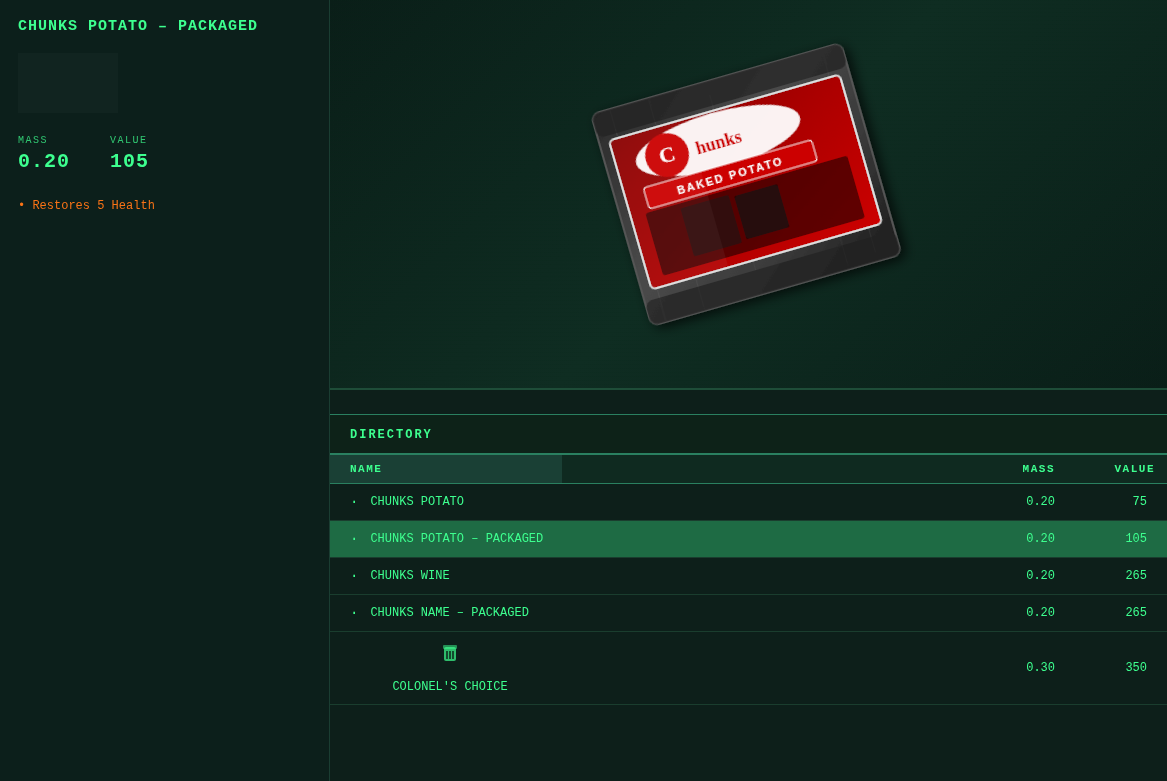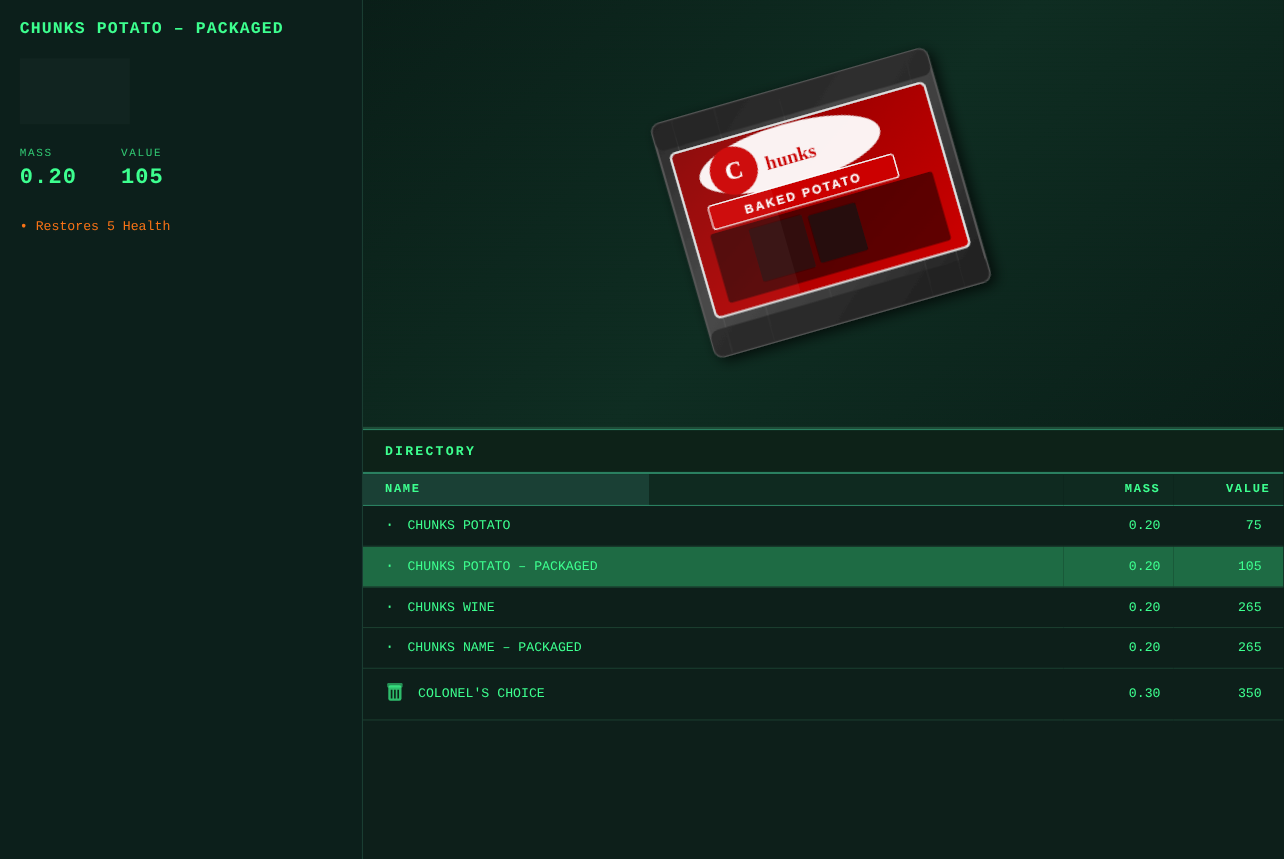--- a/index.html
+++ b/index.html
@@ -122,20 +122,21 @@
       padding: 0;
       overflow: hidden;
       background-color: #0d1f1a;
     }
 
     .directory-header {
       background-color: #0d2218;
       padding: 10px 20px;
       border-bottom: 2px solid #2a8060;
       border-top: 1px solid #2a8060;
+      margin-top: 24px;
     }
 
     .directory-title {
       font-size: 12px;
       color: #3dff8f;
       letter-spacing: 2px;
       font-weight: bold;
     }
 
     .directory-table {
@@ -191,21 +192,21 @@
     table {
       width: 100%;
       border-collapse: collapse;
     }
 
     td, th {
       padding: 8px 12px;
     }
 
     .name-col {
-      width: 260px;
+      width: 232px;
       margin-top: 28px;
     }
 
     .spacer-col {
       width: auto;
     }
 
     .mass-col {
       width: 100px;
       text-align: right;
@@ -375,21 +376,21 @@
                   <span class="row-bullet">·</span>
                   <span>CHUNKS NAME – PACKAGED</span>
                 </div>
               </td>
               <td class="spacer-col"></td>
               <td class="mass-col" style="text-align: right;">0.20</td>
               <td class="value-col" style="text-align: right; padding-right: 20px;">265</td>
             </tr>
             <tr class="table-row">
               <td class="name-col" style="padding-left: 20px;">
-                <div style="display: flex; align-items: center; gap: 12px;">
+                <div style="display: flex; align-items: center; gap: 12px; flex-direction: column;">
                   <span><svg width="18" height="22" viewBox="0 0 18 22">
       <rect x="3" y="5" width="12" height="14" rx="2" fill="#3dff8f" opacity="0.7"></rect>
       <rect x="2" y="3" width="14" height="4" rx="1" fill="#3dff8f" opacity="0.5"></rect>
       <line x1="6" y1="9" x2="6" y2="17" stroke="#0d2218" stroke-width="1.5"></line>
       <line x1="9" y1="9" x2="9" y2="17" stroke="#0d2218" stroke-width="1.5"></line>
       <line x1="12" y1="9" x2="12" y2="17" stroke="#0d2218" stroke-width="1.5"></line>
     </svg></span>
                   <span>COLONEL'S CHOICE</span>
                 </div>
               </td>

